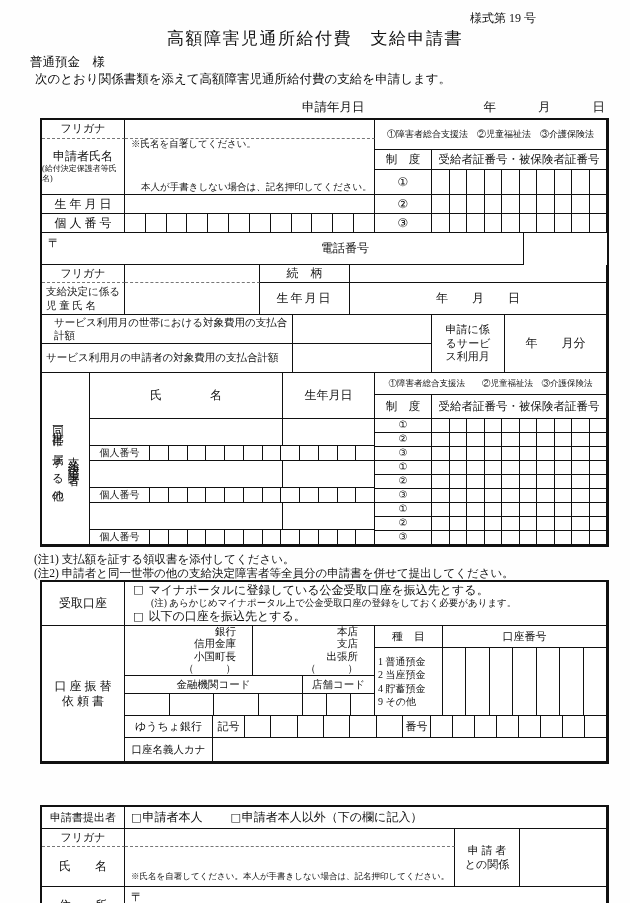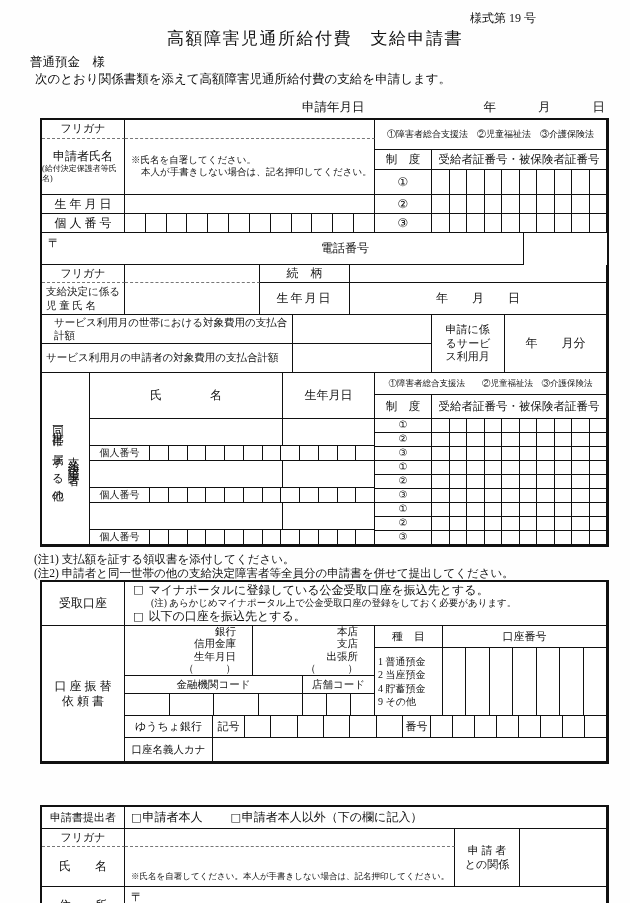--- a/index.html
+++ b/index.html
@@ -47,21 +47,21 @@
       <div class="col" style="width:333px;">
         <div class="r" style="height:19px;">
           <div class="c dash" style="width:83px; font-size:11px;">フリガナ</div>
           <div class="c dash" style="width:250px;"></div>
         </div>
         <div class="r" style="height:56px;">
           <div class="c col" style="width:83px; font-size:12px;">
             <span>申請者氏名</span>
             <span class="xs">(給付決定保護者等氏名)</span>
           </div>
-          <div class="c col" style="width:250px; align-items:flex-start; justify-content:center; padding-left:6px;">
+          <div class="c col" style="width:250px; align-items:flex-start; justify-content:space-between; padding-left:6px;">
             <span class="sm">※氏名を自署してください。</span>
             <span class="sm" style="padding-left:10px;">本人が手書きしない場合は、記名押印してください。</span>
           </div>
         </div>
         <div class="r" style="height:19px;">
           <div class="c" style="width:83px;">生 年 月 日</div>
           <div class="c" style="width:250px;"></div>
         </div>
         <div class="r" style="height:19px;">
           <div class="c" style="width:83px;">個 人 番 号</div>
@@ -440,21 +440,21 @@
     <div class="r" style="height:136px;">
       <div class="c col" style="width:83px; font-size:12px;">
         <span>口 座 振 替</span>
         <span>依 頼 書</span>
       </div>
       <div class="col" style="width:482px;">
 
         <div style="position:relative; width:482px; height:90px;">
           <div class="c pre tr" style="position:absolute; left:0; top:0; width:128px; height:50px; font-size:10.5px; padding-right:16px; line-height:1.15;">銀行
 信用金庫
-生年月日
+小国町長
 （　　　）</div>
           <div class="c pre tr" style="position:absolute; left:128px; top:0; width:122px; height:50px; font-size:10.5px; padding-right:16px; line-height:1.15;">本店
 支店
 出張所
 （　　　）</div>
           <div class="c" style="position:absolute; left:250px; top:0; width:68px; height:22px; font-size:11px;">種　目</div>
           <div class="c pre left" style="position:absolute; left:250px; top:22px; width:68px; height:68px; font-size:10px; padding-left:3px; line-height:1.35;">1 普通預金
 2 当座預金
 4 貯蓄預金
 9 その他</div>

